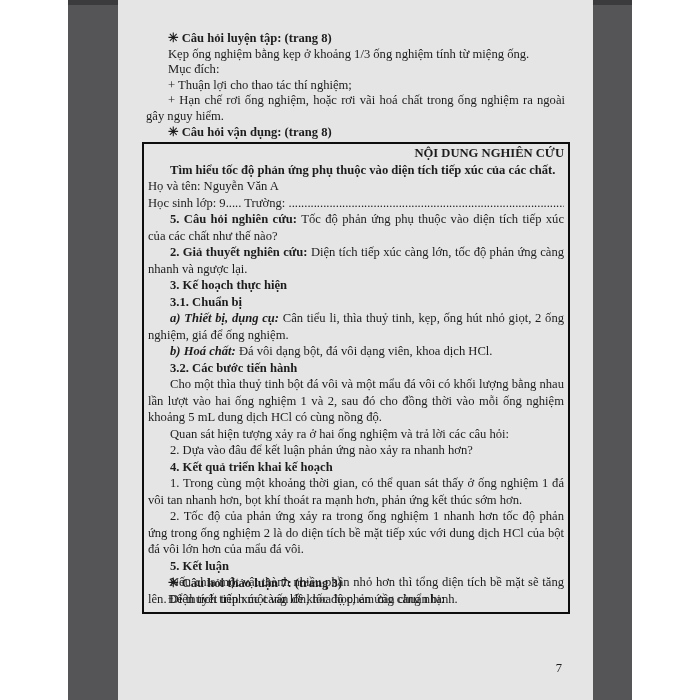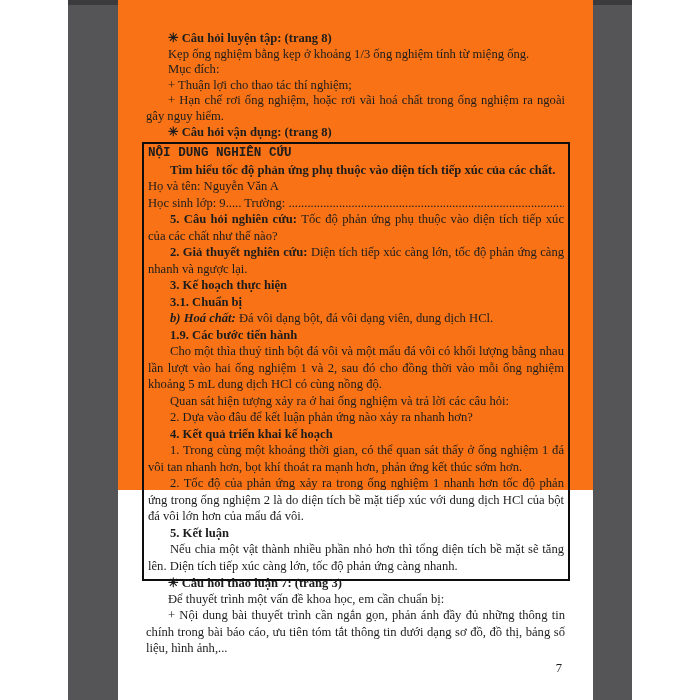--- a/index.html
+++ b/index.html
@@ -18,22 +18,22 @@
   .side-bar {
     position: absolute; top: 0; bottom: 0;
     background: #555557;
     border-top: 5px solid #3b3b3d;
   }
   .bar-left  { left: 68px;  width: 50px; }
   .bar-right { left: 593px; width: 39px; }
 
   .page {
     position: absolute; left: 118px; top: 0;
-    width: 475px; height: 490px;
-    background: #f97316;
+    width: 475px; height: 700px;
+    background: #e5e5e5;
   }
   .content {
     position: absolute; left: 28px; right: 28px; top: 0;
     color: #1c1c1c;
     font-size: 12.6px;
     line-height: 16.5px;
     text-align: justify;
   }
   .para { margin: 0; text-indent: 22px; }
   .para.noindent { text-indent: 0; }
@@ -43,24 +43,23 @@
 
   .top-text { position: absolute; top: 31px; left: 0; right: 0; line-height: 15.6px; }
 
   .study-box {
     position: absolute; top: 142px; left: -4px; right: -5px;
     border: 2px solid #0d0d0d;
     padding: 1px 4px 5px 4px;
   }
   .box-title {
     margin: 0;
-    text-align: left;
+    text-align: right;
     font-weight: bold;
     text-indent: 0;
-    font-family: Liberation Mono, monospace;
   }
 
   .bottom-text { position: absolute; top: 575px; left: 0; right: 0; line-height: 16.2px; }
 
   .page-num {
     position: absolute; top: 647px; left: 0; right: 3px;
     text-align: right;
     text-indent: 0;
   }
 </style>
@@ -86,36 +85,36 @@
       <div class="study-box">
         <p class="box-title">NỘI DUNG NGHIÊN CỨU</p>
         <div>
             <p class="para"><span class="b">Tìm hiểu tốc độ phản ứng phụ thuộc vào diện tích tiếp xúc của các chất.</span></p>
             <p class="para noindent"><span class="">Họ và tên: Nguyễn Văn A</span></p>
             <p class="para noindent dotline"><span class="">Học sinh lớp: 9..... Trường: .......................................................................................................................</span></p>
             <p class="para"><span class="b">5. Câu hỏi nghiên cứu: </span><span class="">Tốc độ phản ứng phụ thuộc vào diện tích tiếp xúc của các chất như thế nào?</span></p>
             <p class="para"><span class="b">2. Giả thuyết nghiên cứu: </span><span class="">Diện tích tiếp xúc càng lớn, tốc độ phản ứng càng nhanh và ngược lại.</span></p>
             <p class="para"><span class="b">3. Kế hoạch thực hiện</span></p>
             <p class="para"><span class="b">3.1. Chuẩn bị</span></p>
-            <p class="para"><span class="b i">b) Hoá chất: </span><span class="">Đá vôi dạng bột, đá vôi dạng viên, dung dịch HCl.</span></p>
-            <p class="para"><span class="b">1.9. Các bước tiến hành</span></p>
+            <p class="para"><span class="b i">a) Thiết bị, dụng cụ: </span><span class="">Cân tiểu li, thìa thuỷ tinh, kẹp, ống hút nhỏ giọt, 2 ống nghiệm, giá để ống nghiệm.</span></p>
+            <p class="para"><span class="b i">b) Hoá chất: </span><span class="">Đá vôi dạng bột, đá vôi dạng viên, khoa dịch HCl.</span></p>
+            <p class="para"><span class="b">3.2. Các bước tiến hành</span></p>
             <p class="para"><span class="">Cho một thìa thuỷ tinh bột đá vôi và một mẩu đá vôi có khối lượng bằng nhau lần lượt vào hai ống nghiệm 1 và 2, sau đó cho đồng thời vào mỗi ống nghiệm khoảng 5 mL dung dịch HCl có cùng nồng độ.</span></p>
             <p class="para"><span class="">Quan sát hiện tượng xảy ra ở hai ống nghiệm và trả lời các câu hỏi:</span></p>
             <p class="para"><span class="">2. Dựa vào đâu để kết luận phản ứng nào xảy ra nhanh hơn?</span></p>
             <p class="para"><span class="b">4. Kết quả triển khai kế hoạch</span></p>
             <p class="para"><span class="">1. Trong cùng một khoảng thời gian, có thể quan sát thấy ở ống nghiệm 1 đá vôi tan nhanh hơn, bọt khí thoát ra mạnh hơn, phản ứng kết thúc sớm hơn.</span></p>
             <p class="para"><span class="">2. Tốc độ của phản ứng xảy ra trong ống nghiệm 1 nhanh hơn tốc độ phản ứng trong ống nghiệm 2 là do diện tích bề mặt tiếp xúc với dung dịch HCl của bột đá vôi lớn hơn của mẩu đá vôi.</span></p>
             <p class="para"><span class="b">5. Kết luận</span></p>
             <p class="para"><span class="">Nếu chia một vật thành nhiều phần nhỏ hơn thì tổng diện tích bề mặt sẽ tăng lên. Diện tích tiếp xúc càng lớn, tốc độ phản ứng càng nhanh.</span></p>
           </div>
       </div>
 
       <div class="bottom-text">
           <p class="para"><span class="b">✳ Câu hỏi thảo luận 7: (trang 3)</span></p>
           <p class="para"><span class="">Để thuyết trình một vấn đề khoa học, em cần chuẩn bị:</span></p>
-          <p class="para"><span class="">+ Nội dung bài thuyết trình cần ngắn gọn, phản ánh đầy đủ những thông tin chính trong bài báo cáo, ưu tiên tóm tắt thông tin dưới dạng sơ đồ, đồ thị, bảng số liệu, hình ảnh,...</span></p>
         </div>
 
       <p class="page-num">7</p>
 
     </div>
   </div>
 </div>
 
 </body></html>

